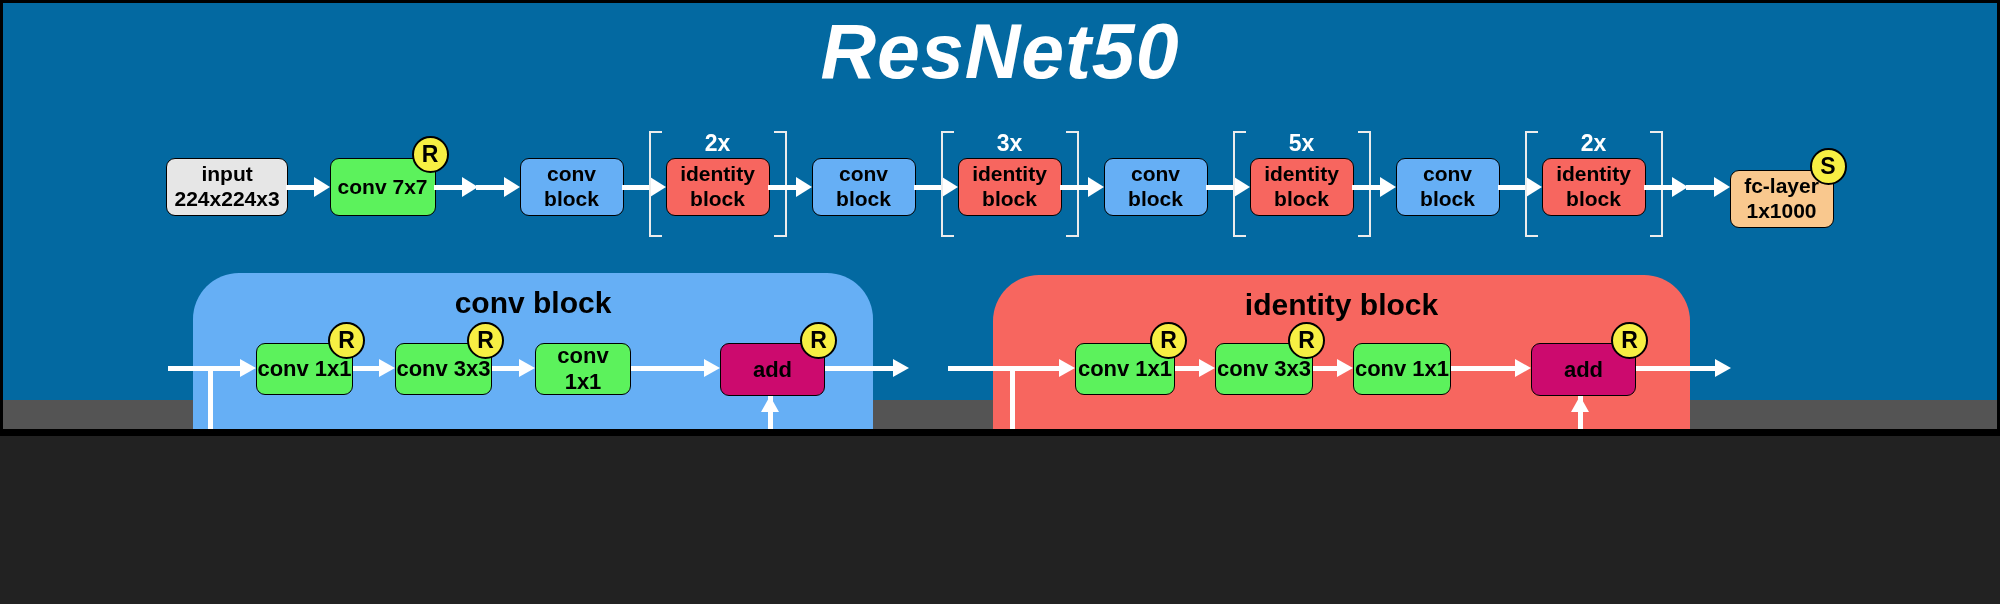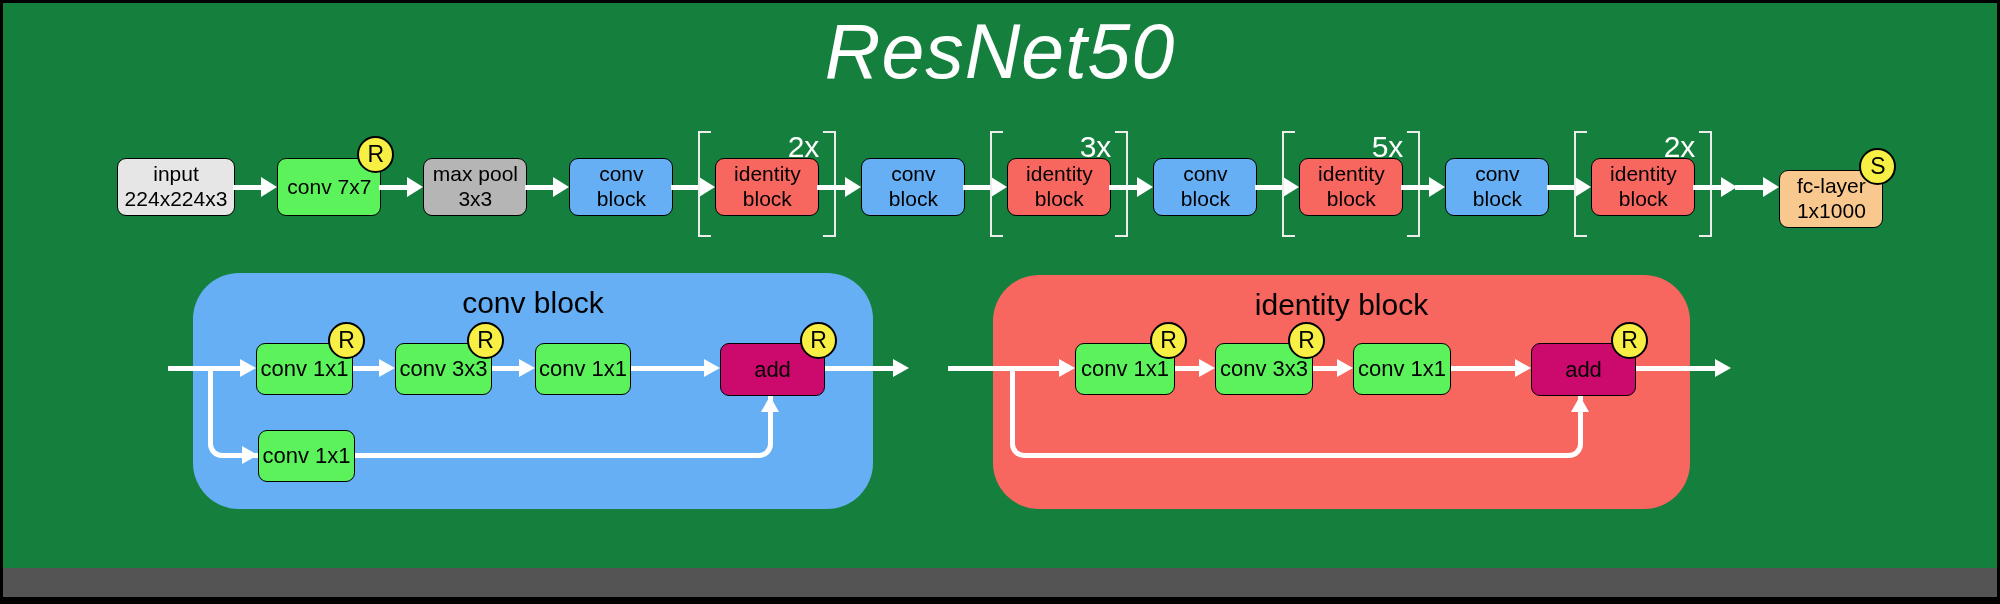--- a/index.html
+++ b/index.html
@@ -1,19 +1,19 @@
 <!DOCTYPE html>
 <html><head>
 <meta charset="utf-8">
 <style>
   html,body { margin:0; padding:0; background:#222; }
   body { width:2000px; height:604px; font-family:"Liberation Sans", sans-serif; }
   #canvas {
-    position:relative; width:2000px; height:604px; box-sizing:border-box;
-    background:#15803d; border:solid #000; border-width:3px 3px 7px 3px; overflow:hidden;
+    position:relative; width:2000px; height:436px; box-sizing:border-box;
+    background:#0369a1; border:solid #000; border-width:3px 3px 7px 3px; overflow:hidden;font-weight:bold;
   }
   #bottom-strip { position:absolute; left:0; right:0; bottom:0; height:29px; background:#545454; }
 
   .title {
     position:absolute; top:4px; left:0; right:0; text-align:center;
     font-size:77px; font-style:italic; color:#fff; letter-spacing:1px;
   }
 
   
   .pipeline {
@@ -43,21 +43,21 @@
 
   .parrow { width:42px; position:relative; align-self:center; height:20px; flex:none; }
   .parrow::before { content:""; position:absolute; left:-2px; top:7.5px; height:5px; width:30px; background:#fff; }
   .parrow::after  { content:""; position:absolute; left:26px; top:0; width:0; height:0;
                     border-left:16px solid #fff; border-top:10px solid transparent; border-bottom:10px solid transparent; }
 
   .bwrap { position:relative; display:flex; flex:none; }
   .brk { position:absolute; top:-27px; bottom:-21px; width:13px; box-sizing:border-box; }
   .brk.l { left:-17px; border-left:2.5px solid #ececec; border-top:2.5px solid #ececec; border-bottom:2.5px solid #ececec; }
   .brk.r { right:-17px; border-right:2.5px solid #ececec; border-top:2.5px solid #ececec; border-bottom:2.5px solid #ececec; }
-  .mult { position:absolute; top:-26px; left:0; right:0; text-align:right; font-size:30px; color:#fff; line-height:1; }
+  .mult { position:absolute; top:-26px; left:0; right:0; text-align:center; font-size:23px; color:#fff; line-height:1; }
 
   
   .container { position:absolute; border-radius:46px; }
   #conv-container { left:190px; top:270px; width:680px; height:236px; background:#66aff5; }
   #identity-container { left:990px; top:272px; width:697px; height:234px; background:#f7665f; }
   .detail-title { position:absolute; top:13px; left:0; right:0; text-align:center; font-size:30px; color:#000; }
 
   .dbox {
     position:absolute; box-sizing:border-box; border:1.5px solid #000; border-radius:9px;
     display:flex; align-items:center; justify-content:center; text-align:center;
@@ -87,22 +87,20 @@
     <div class="node light">input
 224x224x3</div>
     <div class="parrow"></div>
 
     <div class="node green">
       <span>conv 7x7</span>
       <span class="badge">R</span>
     </div>
     <div class="parrow"></div>
 
-    <div class="node gray">max pool
-3x3</div>
     <div class="parrow"></div>
 
     <div class="node blue">conv
 block</div>
     <div class="parrow"></div>
 
     <div class="bwrap">
       <span class="brk l"></span>
       <span class="brk r"></span>
       <span class="mult">2x</span>

